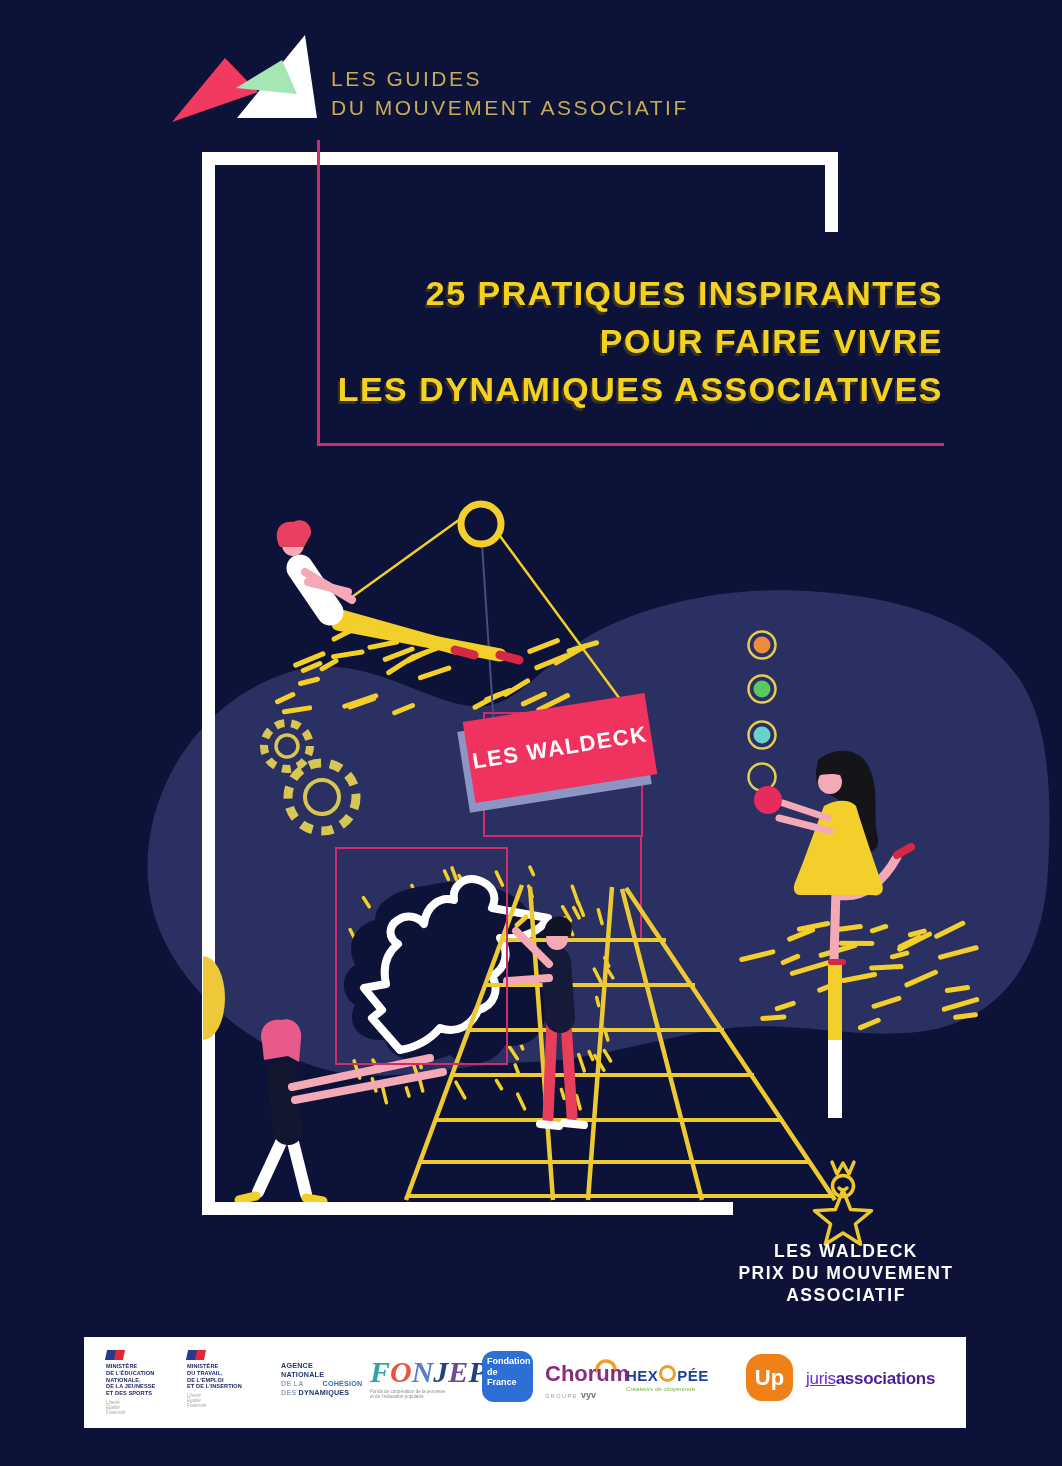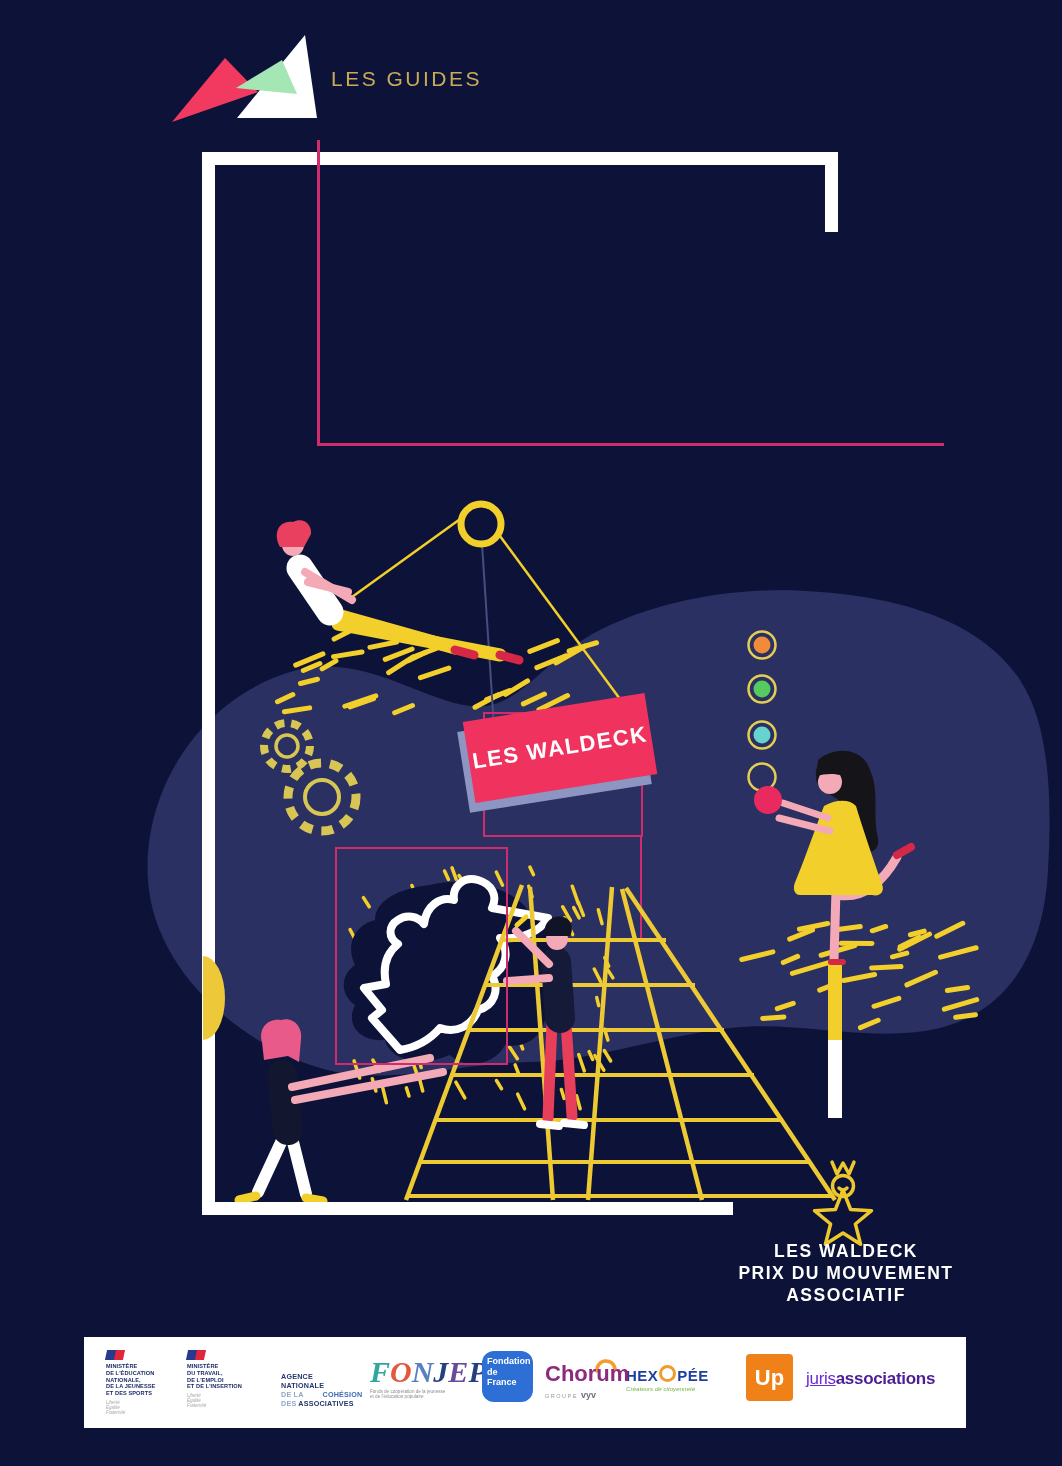--- a/index.html
+++ b/index.html
@@ -52,21 +52,21 @@
   .fonjep-tag{font-size:4.6px;color:#8d8d8d;line-height:5.4px;margin-top:2px;}
   .fdf{width:51px;height:51px;background:#2e6fd6;border-radius:12px;color:#fff;font-size:9px;
        font-weight:700;line-height:10.5px;padding:5px 0 0 5px;box-sizing:border-box;}
   .chorum-name{font-size:22px;font-weight:700;color:#8c2a7e;position:relative;z-index:1;}
   .chorum-group{font-size:5.5px;color:#9a9a9a;letter-spacing:1.5px;margin-top:3px;}
   .chorum-group b{font-size:9px;color:#70707e;letter-spacing:0;text-transform:lowercase;}
   .hex{font-size:15px;font-weight:700;color:#1e3f9e;letter-spacing:.5px;}
   .hex .o-ring{display:inline-block;width:11px;height:11px;border:3.5px solid #f09c2a;border-radius:50%;
                vertical-align:-1px;margin:0 1px;}
   .hex-tag{font-size:6.2px;font-style:italic;color:#76b043;margin-top:1px;}
-  .up-sq{width:47px;height:47px;background:#f08119;border-radius:4px;color:#fff;display:flex;
+  .up-sq{width:47px;height:47px;background:#f08119;border-radius:16px;color:#fff;display:flex;
          align-items:center;justify-content:center;font-size:22px;font-weight:700;}
   .juris{font-size:17px;letter-spacing:-0.3px;}
   .juris .j1{color:#6d28d9;text-decoration:underline;}
   .juris .j2{color:#4c1d95;font-weight:700;}
 </style>
 </head>
 <body>
 
 <div class="canvas">
 
@@ -348,22 +348,28 @@
   <div class="pink-line" style="left:317px;top:443px;width:627px;height:3px;"></div>
 
   <svg class="abs" style="left:168px;top:30px;" width="160" height="100" viewBox="0 0 160 100">
     <polygon points="137,5 149,88 69,88" fill="#ffffff"></polygon>
     <polygon points="4,92 57,28 90,62" fill="#f23a60"></polygon>
     <polygon points="68,58 114,30 129,64" fill="#a5e6b5"></polygon>
   </svg>
 
   <div class="brand">
     <div>LES GUIDES</div>
+    <div>DU MOUVEMENT ASSOCIATIF</div>
   </div>
 
+  <div class="title">
+    <div>25 PRATIQUES INSPIRANTES</div>
+    <div>POUR FAIRE VIVRE</div>
+    <div>LES DYNAMIQUES ASSOCIATIVES</div>
+  </div>
 
   <div class="sign">
     <span>LES WALDECK</span>
   </div>
 
   <svg class="abs" style="left:795px;top:1148px;" width="100" height="100" viewBox="0 0 90 100">
     <g stroke="#ecc72e" stroke-width="3.5" fill="none" stroke-linejoin="round" stroke-linecap="round">
       <path d="M32 14 L37 26 L43 15 L49 26 L54 14"></path>
       <circle cx="43" cy="38" r="10.5"></circle>
       <path d="M39 40 Q43 44 47 40"></path>
@@ -408,25 +414,25 @@
         <div>DE L'EMPLOI</div>
         <div>ET DE L'INSERTION</div>
       </div>
       <div class="min-motto">
         <div>Liberté</div>
         <div>Égalité</div>
         <div>Fraternité</div>
       </div>
     </div>
 
-    <div class="logo anct" style="left:197px;top:24px;width:90px;margin-top:11px;">
+    <div class="logo anct" style="left:197px;top:24px;width:90px;">
       <div>AGENCE</div>
       <div>NATIONALE</div>
       <div><span class="lt">DE LA </span><span class="bl">COHÉSION</span></div>
-      <div><span class="lt">DES </span><span>ASSOCIATIVES</span></div>
+      <div><span class="lt">DES </span><span>DYNAMIQUES</span></div>
     </div>
 
     <div class="logo" style="left:286px;top:20px;width:110px;">
       <div class="fonjep-letters" id="fonjep-letters"><span style="color: rgb(47, 167, 160);">F</span><span style="color: rgb(226, 87, 62);">O</span><span style="color: rgb(90, 127, 192);">N</span><span style="color: rgb(36, 64, 126);">J</span><span style="color: rgb(106, 75, 154);">E</span><span style="color: rgb(36, 64, 126);">P</span></div>
       <div class="fonjep-tag">
         <div>Fonds de coopération de la jeunesse</div>
         <div>et de l'éducation populaire</div>
       </div>
     </div>
 

